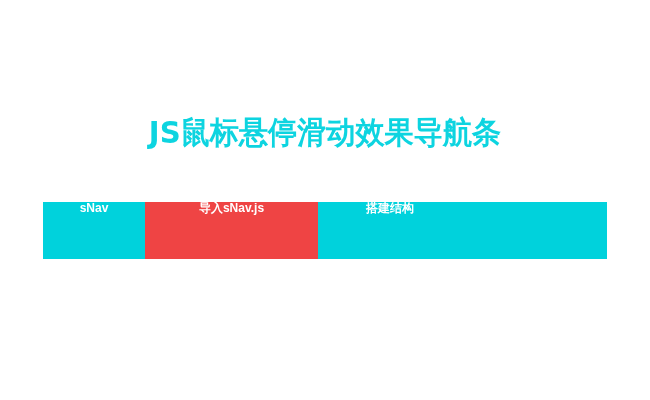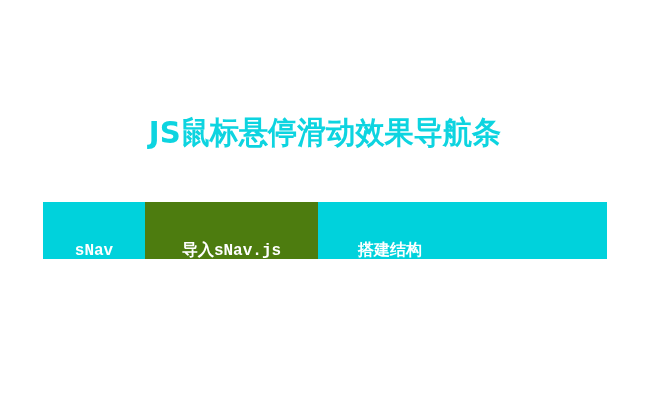--- a/index.html
+++ b/index.html
@@ -50,28 +50,28 @@
     height: 57px;
     background: #00d2dc;
     display: flex;
     align-items: stretch;
     overflow: hidden;
   }
 
   .nav-item {
     position: relative;
     display: flex;
-    align-items: flex-end;
+    align-items: flex-start;
     justify-content: center;
     height: 100%;
     box-sizing: border-box;
     color: #ffffff;
-    font-family: Liberation Mono, monospace;
+    font-family: Liberation Sans, sans-serif;
     font-weight: bold;
-    font-size: 16px;
+    font-size: 12px;
     line-height: 1;
     white-space: nowrap;
     cursor: pointer;
     background: transparent;
     user-select: none;
   }
 
   .nav-item.is-active {
     background: #fbb040;
   }
@@ -87,21 +87,21 @@
 <body style="background: rgb(255, 255, 255);">
 
 <div id="page" style="width: 536px; height: 400px; background: rgb(255, 255, 255); border-radius: 23px;">
 
   <h1 class="page-title" style="color: rgb(13, 212, 224); width: 650px;">JS鼠标悬停滑动效果导航条</h1>
 
   <nav class="nav-bar" style="background: rgb(0, 210, 220);">
     <div class="nav-item" style="width: 102px; flex: 0 0 102px; color: rgb(255, 255, 255);">
       <span class="nav-item-label">sNav</span>
     </div>
-    <div class="nav-item is-active" style="width: 173px; flex: 0 0 173px; color: rgb(255, 255, 255); background: #4d7c0f;">
+    <div class="nav-item is-active" style="width: 173px; flex: 0 0 173px; color: rgb(255, 255, 255); background: #ef4444;">
       <span class="nav-item-label">导入sNav.js</span>
     </div>
     <div class="nav-item" style="width: 144px; flex: 0 0 144px; color: rgb(255, 255, 255);">
       <span class="nav-item-label">搭建结构</span>
     </div>
   </nav>
 
 </div>
 
 </body></html>

